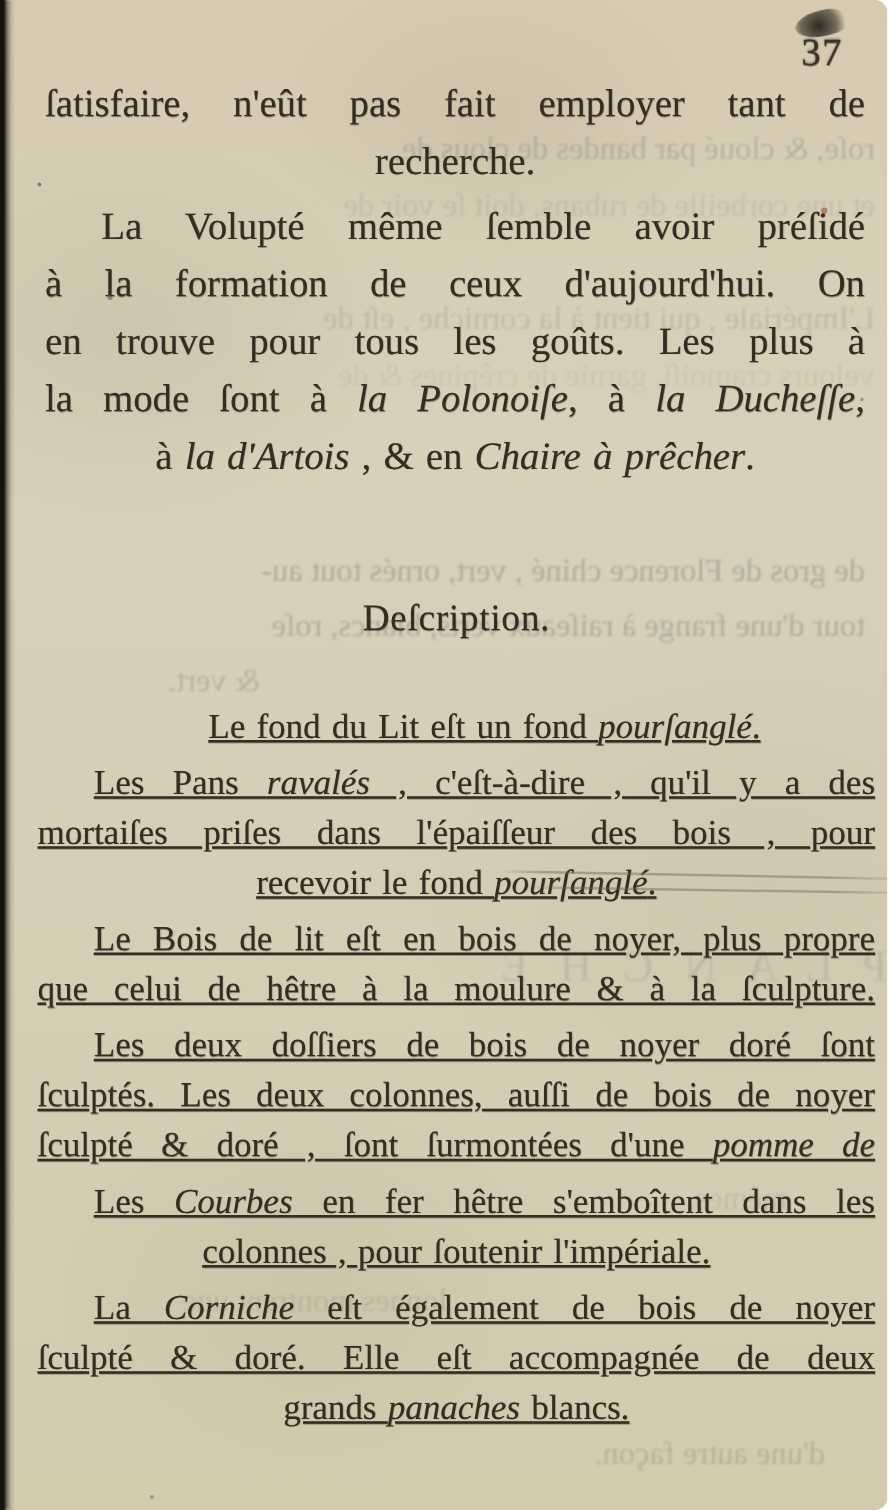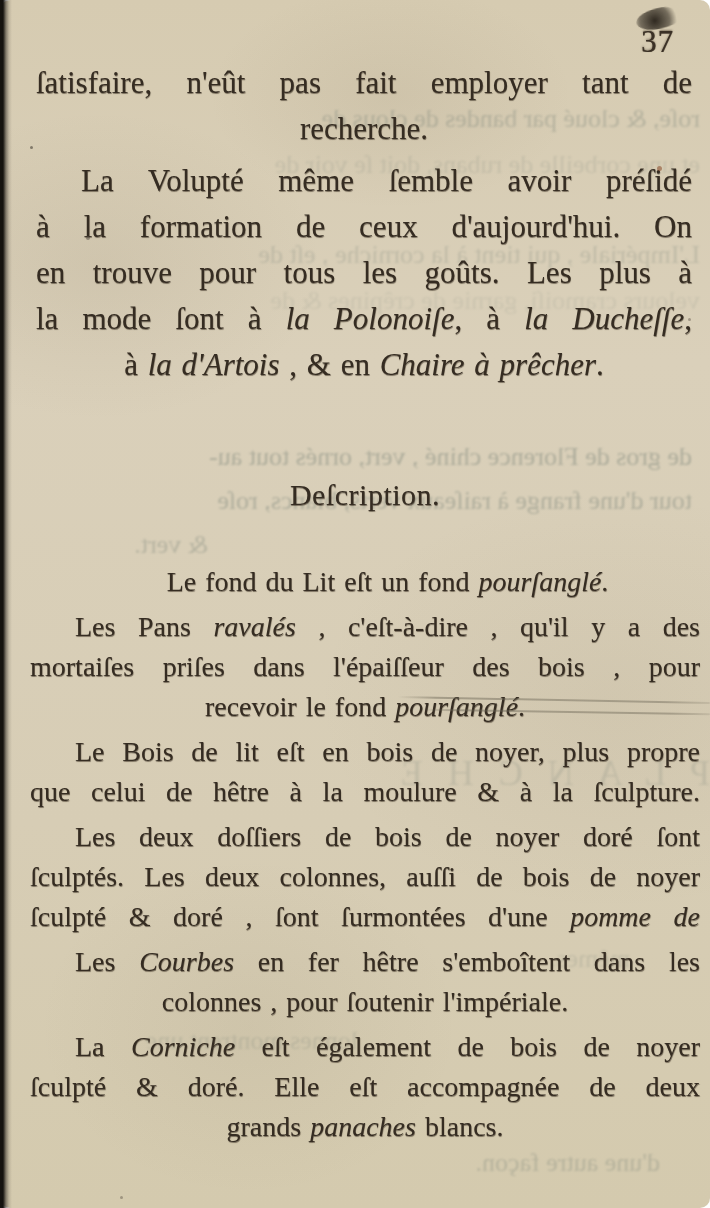--- a/index.html
+++ b/index.html
@@ -28,21 +28,21 @@
   }
   .ink-blot{
     position:absolute;border-radius:62% 38% 55% 45%/55% 60% 40% 45%;
     background:radial-gradient(circle at 42% 58%, rgba(38,32,24,0.95), rgba(38,32,24,0.55) 52%, rgba(38,32,24,0) 78%);
     filter:blur(0.6px);transform:rotate(-9deg);
   }
   .textcol{position:absolute;}
   #intro{left:36px;top:60px;width:656px;font-size:31px;line-height:46px;word-spacing:2px;}
   #desc{left:30px;top:562px;width:670px;font-size:28px;line-height:40px;word-spacing:2px;}
   #intro .para + .para{margin-top:6px;}
-  #desc .para{margin-bottom:5px;}
+  #desc .para{margin-bottom:5px;text-decoration:underline;}
   .para.ind .line:first-child{text-indent:45px;}
   .line{text-align:center;}
   .line.j{text-align:justify;text-align-last:justify;}
   .it{font-style:italic;}
   .heading{
     position:absolute;left:35px;top:478px;width:660px;text-align:center;
     font-size:30px;letter-spacing:0.5px;
   }
   .bleed{
     position:absolute;transform:scaleX(-1);filter:blur(1px);

